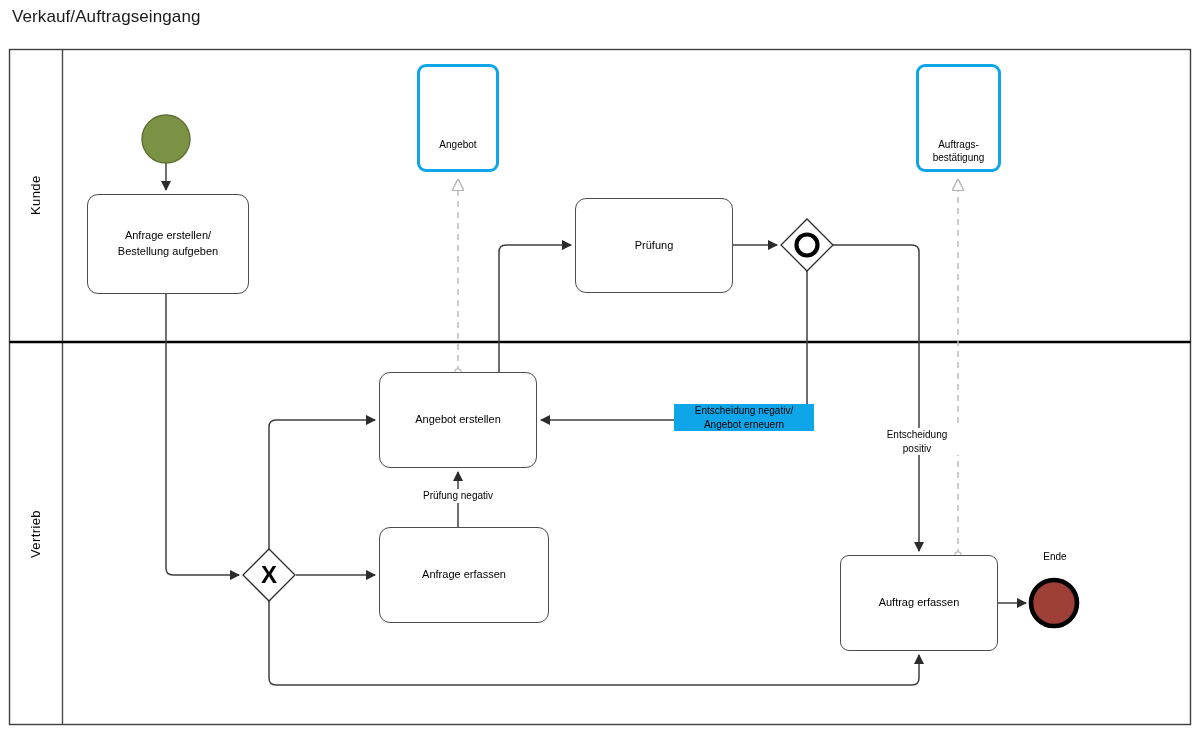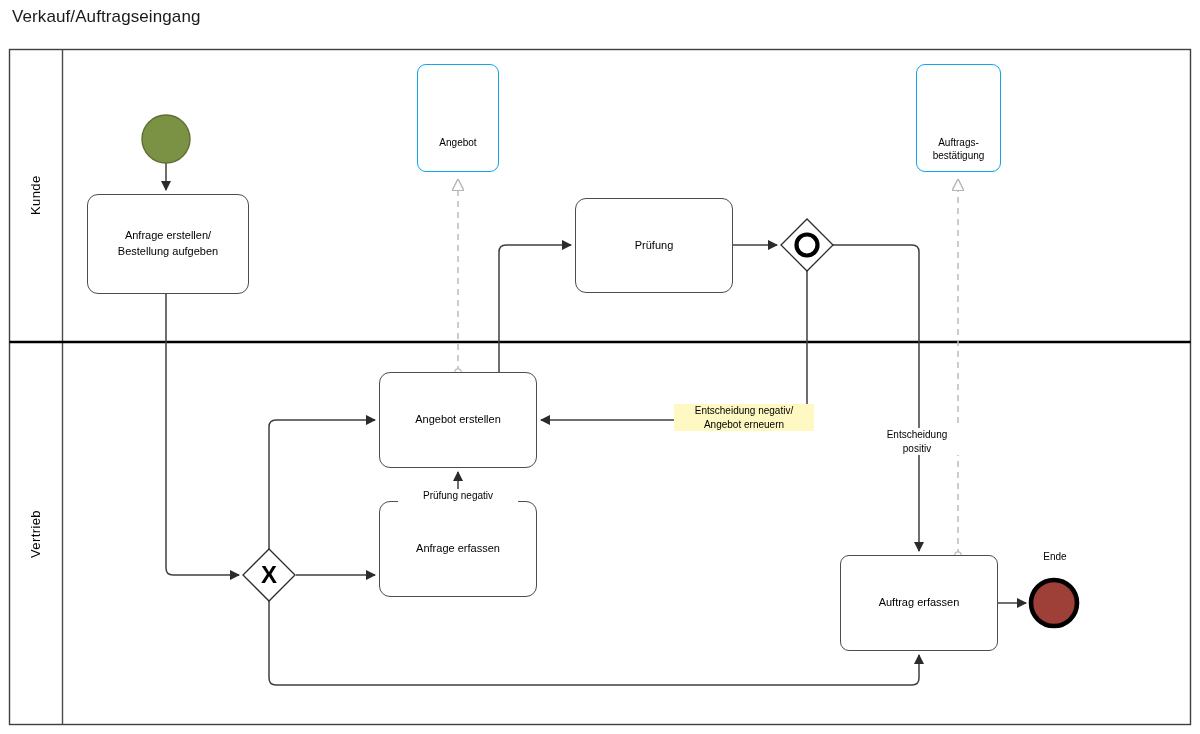--- a/index.html
+++ b/index.html
@@ -53,21 +53,21 @@
     font-size: 11px;
     color: #000;
     line-height: 1.45;
     font-family: "Liberation Sans", sans-serif;
   }
   .task .t-inner { padding: 0 6px; }
   .dataobj {
     position: absolute;
     box-sizing: border-box;
     background: #ffffff;
-    border: 1px solid #0ea5e9;
+    border: 3px solid #0ea5e9;
     border-radius: 9px;
     display: flex;
     flex-direction: column;
     align-items: center;
     justify-content: flex-start;
     font-size: 10px;
     color: #000;
     line-height: 1.3;
     text-align: center;
     font-family: "Liberation Sans", sans-serif;
@@ -217,40 +217,40 @@
 </div>
 
 <div class="task" style="left:575px; top:198px; width:158px; height:95px;">
   <span class="t-inner">Prüfung</span>
 </div>
 
 <div class="task" style="left:379px; top:372px; width:158px; height:96px;">
   <span class="t-inner">Angebot erstellen</span>
 </div>
 
-<div class="task" style="left:379px; top:501px; width:158px; height:96px;">
+<div class="task" style="left:379px; top:527px; width:170px; height:96px;">
   <span class="t-inner">Anfrage erfassen</span>
 </div>
 
 <div class="task" style="left:840px; top:555px; width:158px; height:96px;border-radius:9px;">
   <span class="t-inner">Auftrag erfassen</span>
 </div>
 
 <div class="dataobj" style="left:417px; top:64px; width:82px; height:108px;">
   <div class="doc-icon" style="width:44px;height:54px;"></div>
   <div class="doc-label" style="white-space:pre-line;">Angebot</div>
 </div>
 
 <div class="dataobj" style="left:916px; top:64px; width:85px; height:108px;">
   <div class="doc-icon" style="width:44px;height:54px;"></div>
   <div class="doc-label" style="white-space:pre-line;">Auftrags-
 bestätigung</div>
 </div>
 
 <div class="edge-label" style="left:398px; top:489px; width:120px; background:#fff;">Prüfung negativ</div>
 
-<div class="edge-label" style="left:674px; top:404px; width:140px; background:#fef9c3;">Entscheidung negativ/
+<div class="edge-label" style="left:674px; top:404px; width:140px; background:#0ea5e9;">Entscheidung negativ/
 Angebot erneuern</div>
 
 <div class="edge-label" style="left:862px; top:428px; width:110px; background:#fff;">Entscheidung
 positiv</div>
 
 <div class="node-label" style="left:1025px; top:551px; width:60px;">Ende</div>
 
 </body></html>

